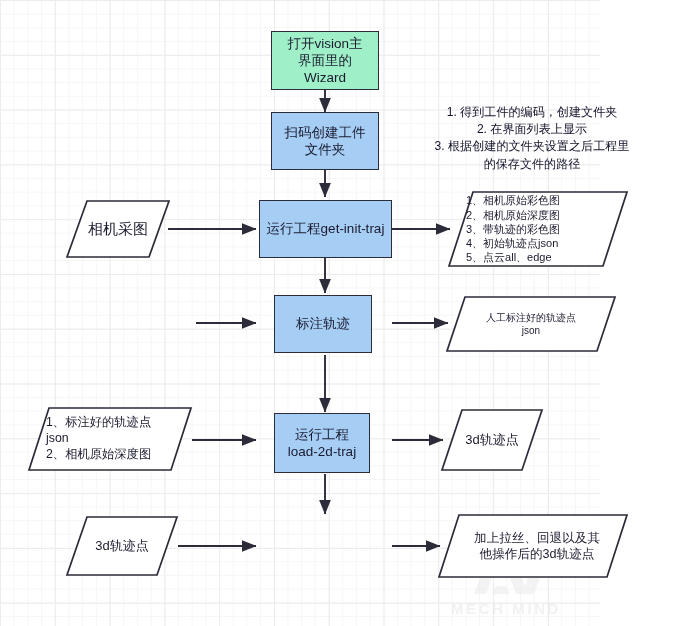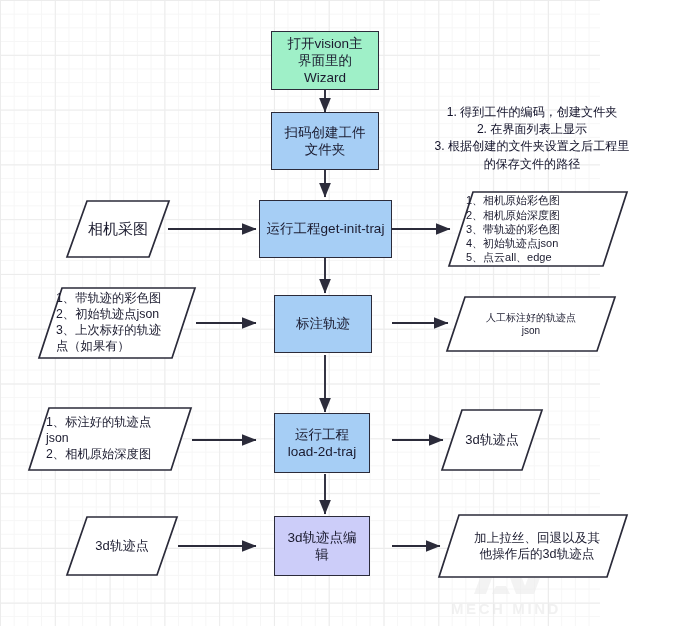--- a/index.html
+++ b/index.html
@@ -132,50 +132,39 @@
   <div class="node proc proc-blue" style="left:259px; top:200px; width:133px; height:58px; font-size:13.5px; white-space:pre-line;">运行工程get-init-traj</div>
 
   <div class="node proc proc-blue" style="left:271px; top:112px; width:108px; height:58px; font-size:13.5px; white-space:pre-line;">扫码创建工件
 文件夹</div>
 
   <div class="node proc proc-blue" style="left:274px; top:295px; width:98px; height:58px; font-size:13.5px; white-space:pre-line;">标注轨迹</div>
 
   <div class="node proc proc-blue" style="left:274px; top:413px; width:96px; height:60px; font-size:13.5px; white-space:pre-line;">运行工程
 load-2d-traj</div>
 
-  <div class="node proc proc-lav" style="left:274px; top:516px; width:96px; height:60px; font-size:13.5px; white-space:pre-line;">3d轨迹点编
-辑</div>
 
   <div class="para-wrap" style="left:66px; top:200px; width:104px; height:58px;">
     <svg width="104" height="58" viewBox="0 0 104 58" preserveAspectRatio="none">
       <polygon points="21,1 103,1 83,57 1,57" fill="#ffffff" stroke="#2b2b3a" stroke-width="1.7"></polygon>
     </svg>
     <div class="para-text" style="font-size:15px;">相机采图</div>
   </div>
 
   <div class="para-wrap" style="left:448px; top:191px; width:180px; height:76px;">
     <svg width="180" height="76" viewBox="0 0 180 76" preserveAspectRatio="none">
       <polygon points="25,1 179,1 155,75 1,75" fill="#ffffff" stroke="#2b2b3a" stroke-width="1.7"></polygon>
     </svg>
     <div class="para-text left-al" style="font-size:11px; padding-left:18px;">1、相机原始彩色图
 2、相机原始深度图
 3、带轨迹的彩色图
 4、初始轨迹点json
 5、点云all、edge</div>
   </div>
 
-  <div class="para-wrap" style="left:38px; top:287px; width:158px; height:72px;">
-    <svg width="158" height="72" viewBox="0 0 158 72" preserveAspectRatio="none">
-      <polygon points="24,1 157,1 134,71 1,71" fill="#ffffff" stroke="#2b2b3a" stroke-width="1.7"></polygon>
-    </svg>
-    <div class="para-text left-al" style="font-size:12.3px; padding-left:18px;">1、带轨迹的彩色图
-2、初始轨迹点json
-3、上次标好的轨迹
-    点（如果有）</div>
-  </div>
 
   <div class="para-wrap" style="left:446px; top:296px; width:170px; height:56px;">
     <svg width="170" height="56" viewBox="0 0 170 56" preserveAspectRatio="none">
       <polygon points="19,1 169,1 151,55 1,55" fill="#ffffff" stroke="#2b2b3a" stroke-width="1.7"></polygon>
     </svg>
     <div class="para-text" style="font-size:10px;">人工标注好的轨迹点
 json</div>
   </div>
 
   <div class="para-wrap" style="left:28px; top:407px; width:164px; height:64px;">

